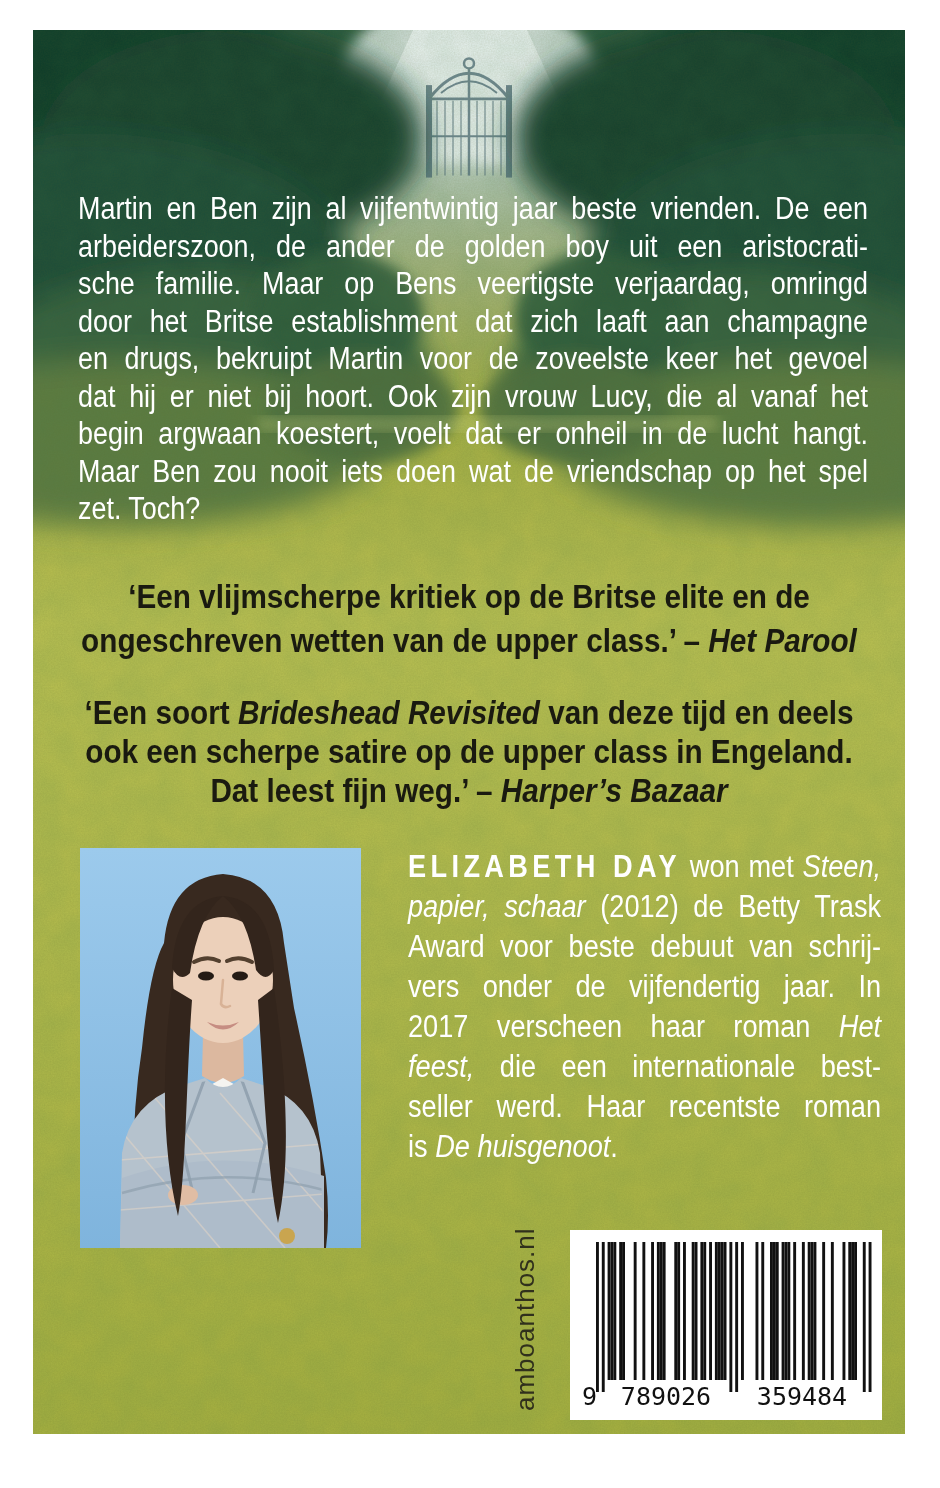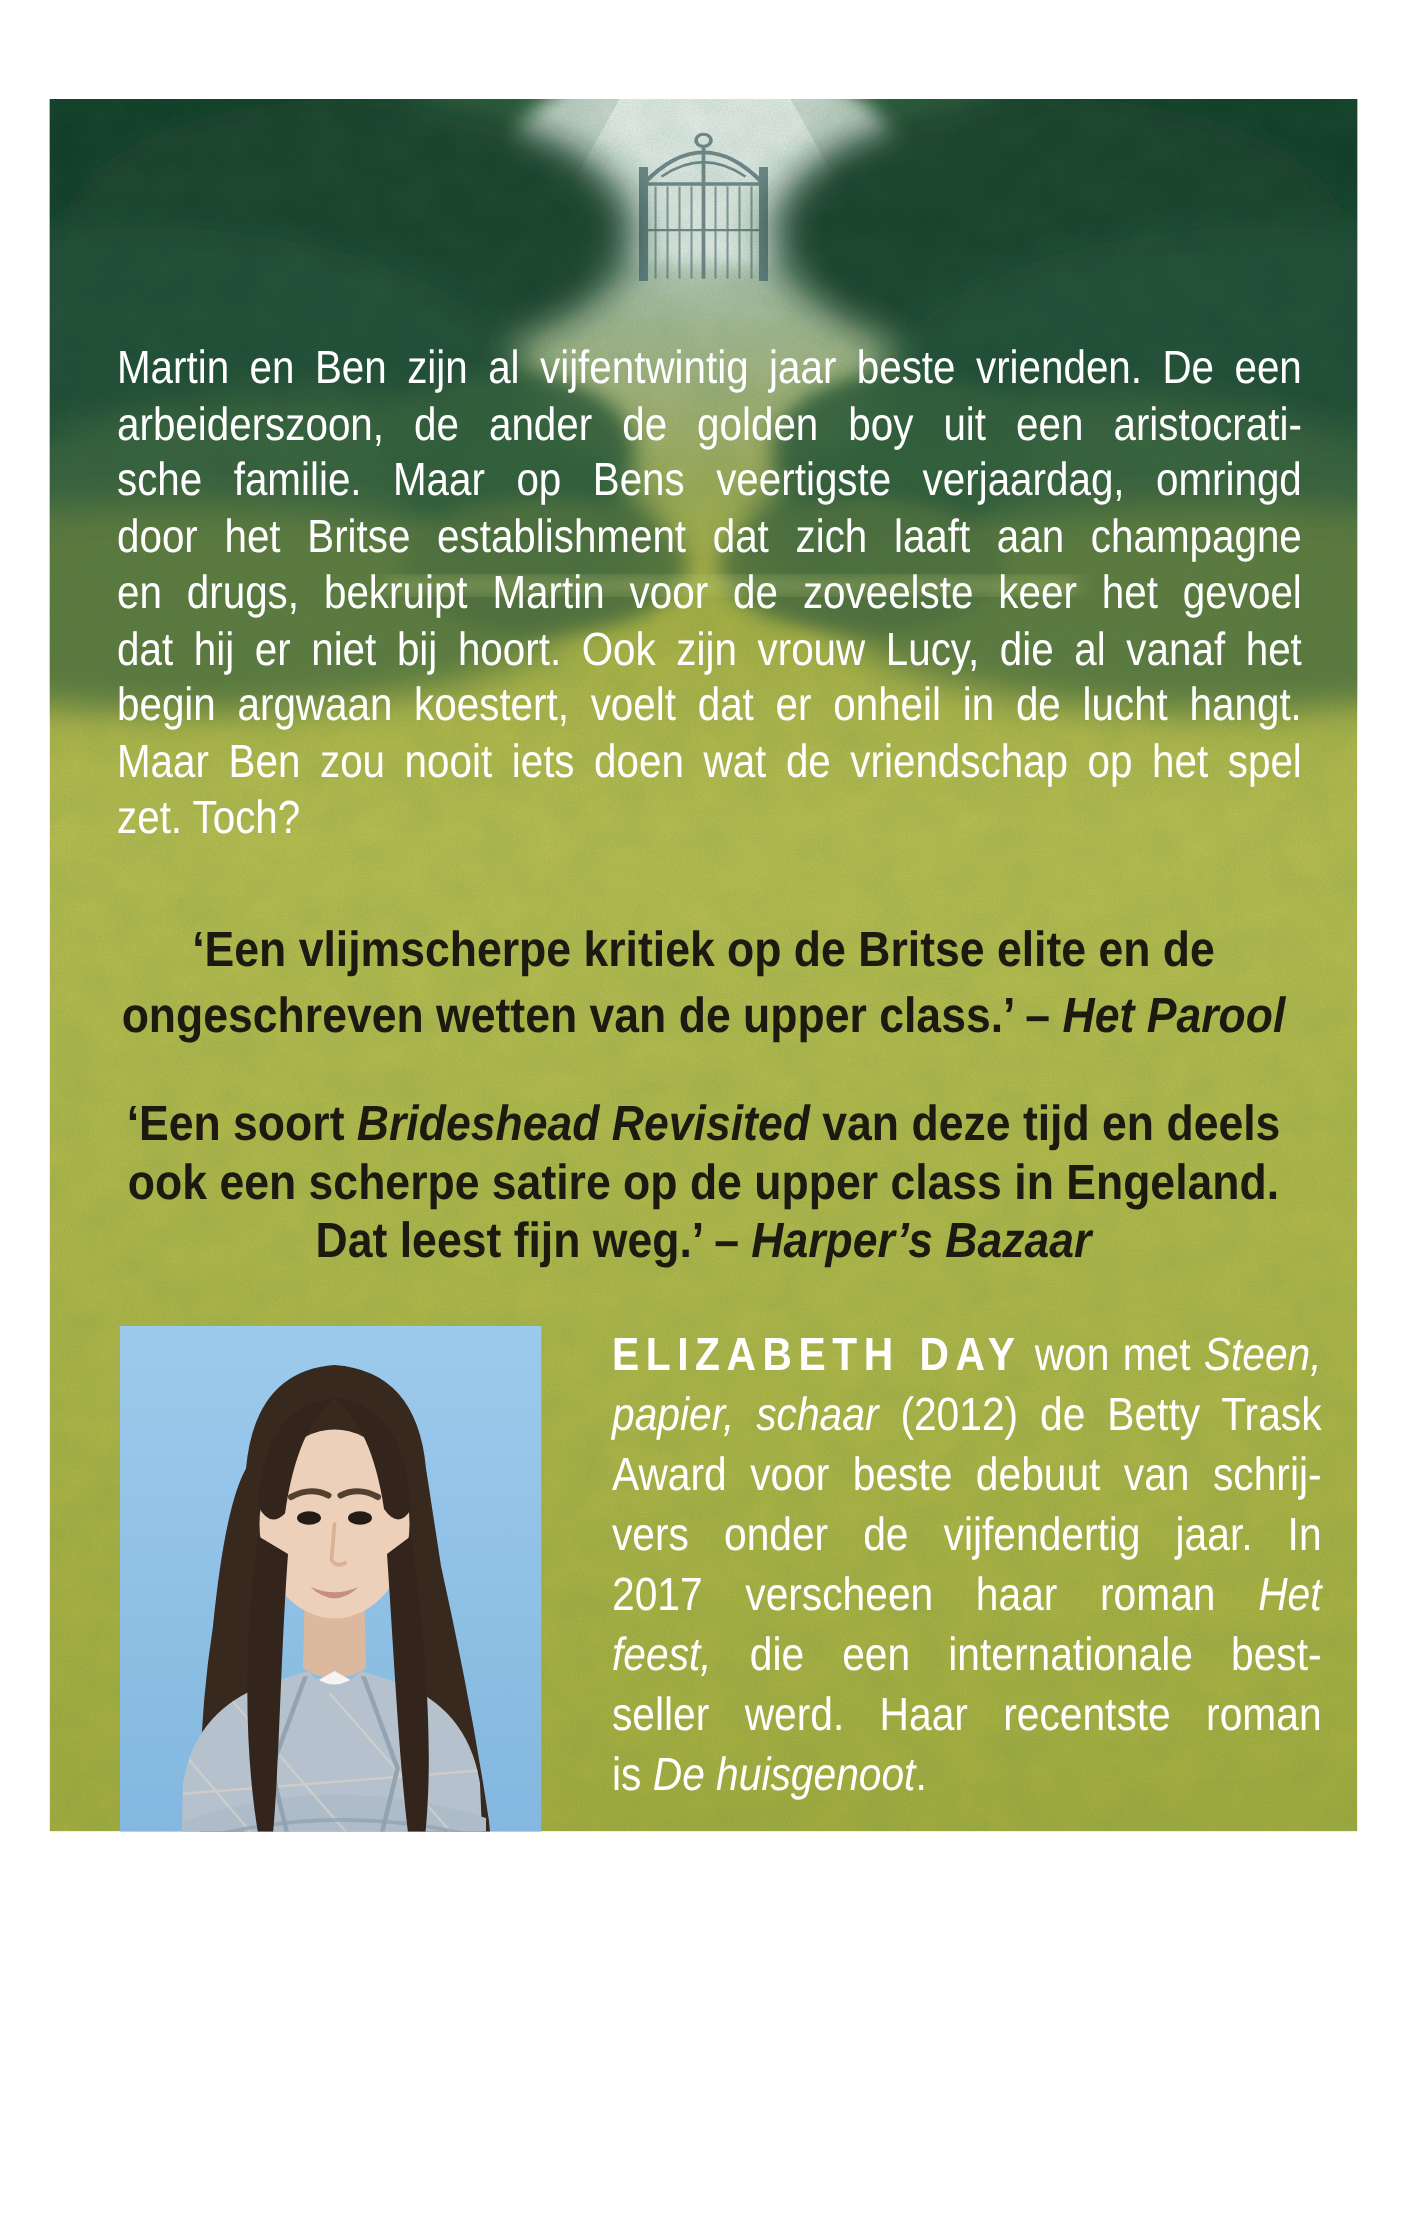--- a/index.html
+++ b/index.html
@@ -1,18 +1,18 @@
 <!DOCTYPE html>
 <html><head>
 <meta charset="utf-8">
 <style>
   html,body{margin:0;padding:0;}
   body{width:940px;height:1488px;background:#ffffff;font-family:"Liberation Sans",sans-serif;position:relative;overflow:hidden;}
   .page{position:absolute;inset:0;background:#ffffff;}
-  .cover{position:absolute;left:33px;top:30px;width:872px;height:1155px;overflow:hidden;margin-top:36px;}
+  .cover{position:absolute;left:33px;top:30px;width:872px;height:1404px;overflow:hidden;}
   .garden{position:absolute;inset:0;width:100%;height:100%;display:block;}
 
   
   .synopsis{position:absolute;left:45px;top:160px;width:910px;transform:scaleX(0.868);transform-origin:0 0;
             color:#ffffff;font-size:31px;line-height:37.5px;font-weight:normal;}
   .jline{text-align:justify;text-align-last:justify;white-space:nowrap;}
   .jline.last{text-align-last:left;}
 
   .quote{position:absolute;left:0;width:872px;transform:scaleX(0.9);transform-origin:436px 0;
          color:#1a1a10;font-weight:bold;text-align:center;}

